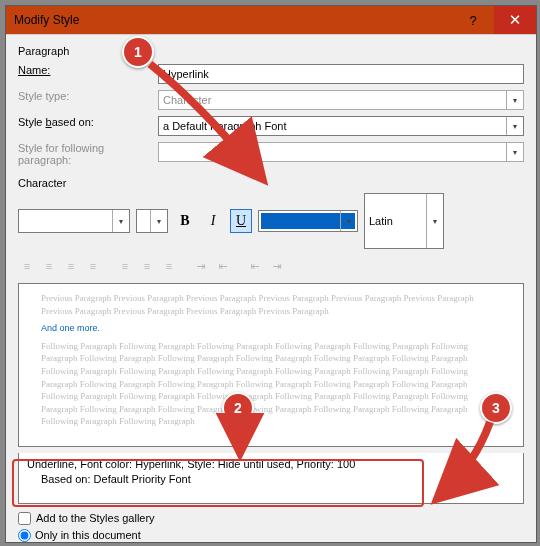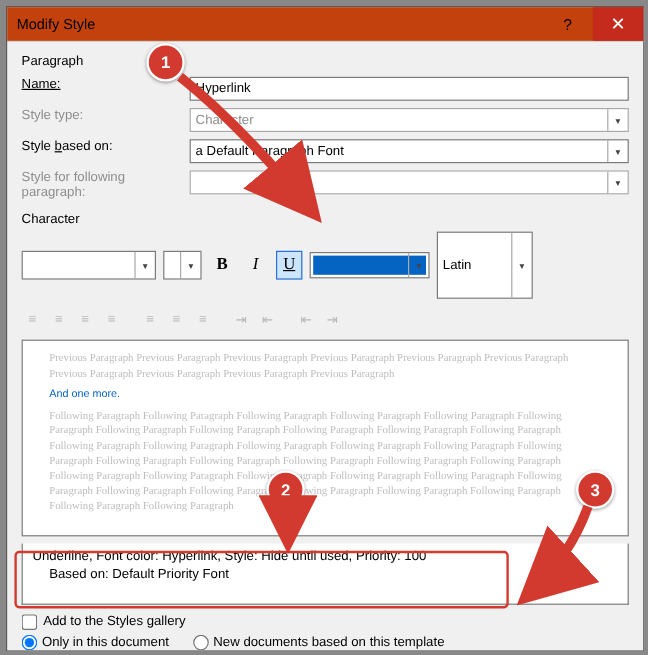--- a/index.html
+++ b/index.html
@@ -154,24 +154,20 @@
     <div class="bottom">
       <label class="chk">
         <input type="checkbox" style="">
             <span>Add to the Styles gallery</span>
       </label>
       <div class="radios">
         <label class="rad">
           <input type="radio" name="scope" checked="" style="">
               <span>Only in this document</span>
         </label>
-        <label class="rad">
-          <input type="radio" name="scope" style="">
-              <span>New documents based on this template</span>
-        </label>
       </div>
       <div class="btnrow">
         <button class="btn">Format ▾</button>
         <div class="spacer"></div>
         <button class="btn def">OK</button>
         <button class="btn">Cancel</button>
       </div>
     </div>
 
     <div class="redbox" style="left:6px;top:424px;width:408px;height:44px"></div>

